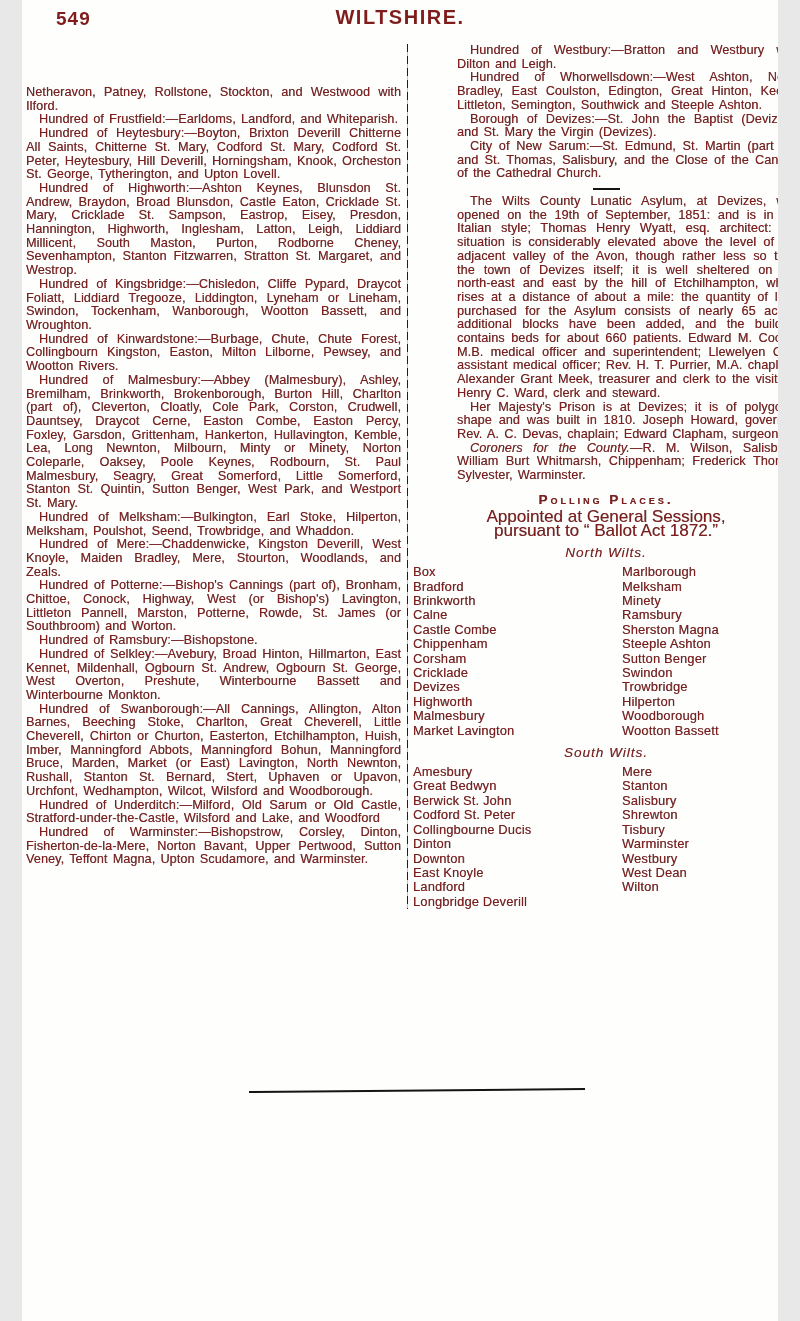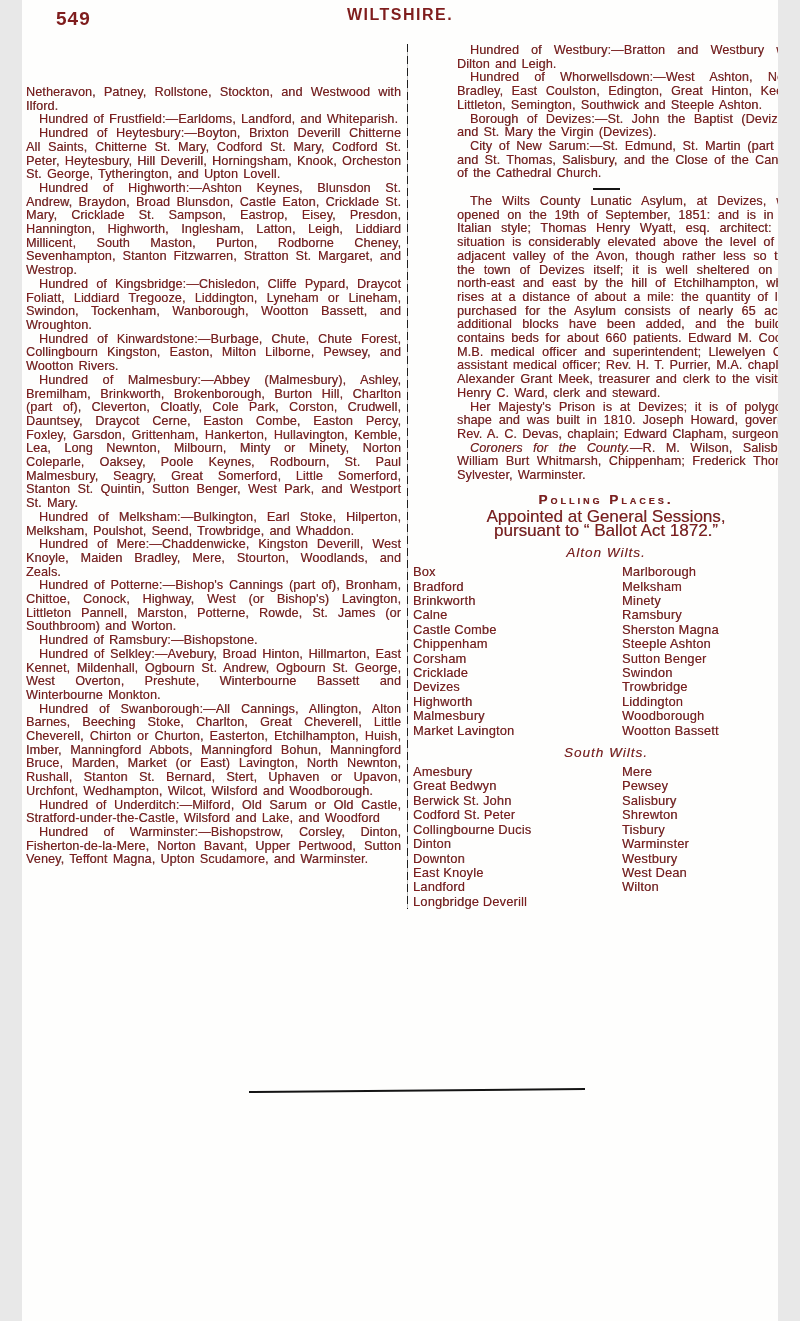--- a/index.html
+++ b/index.html
@@ -12,21 +12,21 @@
     font-family:Liberation Sans, sans-serif;
     overflow:hidden;
   }
   .page-num {
     position:absolute; left:34px; top:8px;
     font-size:19px; font-weight:bold; letter-spacing:1px;
   }
   .page-title {
     position:absolute; left:0; right:0; top:6px;
     text-align:center;
-    font-size:16px; font-weight:bold; letter-spacing:1.5px;
+    font-size:20px; font-weight:bold; letter-spacing:1.5px;
   }
   .columns {
     position:absolute; top:44px; left:4px;
     display:flex; align-items:center;
   }
   .col-left  { width:375px; }
   .col-right { width:386px; }
   .col-divider {
     width:1px; margin:0 5px 0 6px; align-self:stretch;
     background:repeating-linear-gradient(180deg,
@@ -123,21 +123,21 @@
 
       <div class="dash-rule"></div>
 
       <p class="para indent">The Wilts County Lunatic Asylum, at Devizes, was opened on the 19th of September, 1851: and is in the Italian style; Thomas Henry Wyatt, esq. architect: the situation is considerably elevated above the level of the adjacent valley of the Avon, though rather less so than the town of Devizes itself; it is well sheltered on the north-east and east by the hill of Etchilhampton, which rises at a distance of about a mile: the quantity of land purchased for the Asylum consists of nearly 65 acres; additional blocks have been added, and the building contains beds for about 660 patients. Edward M. Cooke, M.B. medical officer and superintendent; Llewelyen Cox, assistant medical officer; Rev. H. T. Purrier, M.A. chaplain; Alexander Grant Meek, treasurer and clerk to the visitors; Henry C. Ward, clerk and steward.</p>
       <p class="para indent">Her Majesty's Prison is at Devizes; it is of polygonal shape and was built in 1810. Joseph Howard, governor; Rev. A. C. Devas, chaplain; Edward Clapham, surgeon.</p>
       <p class="para indent"><span class="coroners-lead">Coroners for the County.</span><span>—R. M. Wilson, Salisbury; William Burt Whitmarsh, Chippenham; Frederick Thomas Sylvester, Warminster.</span></p>
 
       <h3 class="polling-heading">Polling Places.</h3>
       <p class="polling-note">Appointed at General Sessions, pursuant to “ Ballot Act 1872.”</p>
 
-      <h4 class="wilts-heading">Alton Wilts.</h4>
+      <h4 class="wilts-heading">North Wilts.</h4>
       <div class="place-cols">
         <ul class="place-col first">
             <li class="place">Box</li>
             <li class="place">Bradford</li>
             <li class="place">Brinkworth</li>
             <li class="place">Calne</li>
             <li class="place">Castle Combe</li>
             <li class="place">Chippenham</li>
             <li class="place">Corsham</li>
             <li class="place">Cricklade</li>
@@ -149,21 +149,21 @@
         <ul class="place-col">
             <li class="place">Marlborough</li>
             <li class="place">Melksham</li>
             <li class="place">Minety</li>
             <li class="place">Ramsbury</li>
             <li class="place">Sherston Magna</li>
             <li class="place">Steeple Ashton</li>
             <li class="place">Sutton Benger</li>
             <li class="place">Swindon</li>
             <li class="place">Trowbridge</li>
-            <li class="place">Liddington</li>
+            <li class="place">Hilperton</li>
             <li class="place">Woodborough</li>
             <li class="place">Wootton Bassett</li>
           </ul>
       </div>
 
       <h4 class="wilts-heading">South Wilts.</h4>
       <div class="place-cols">
         <ul class="place-col first">
             <li class="place">Amesbury</li>
             <li class="place">Great Bedwyn</li>
@@ -171,21 +171,21 @@
             <li class="place">Codford St. Peter</li>
             <li class="place">Collingbourne Ducis</li>
             <li class="place">Dinton</li>
             <li class="place">Downton</li>
             <li class="place">East Knoyle</li>
             <li class="place">Landford</li>
             <li class="place">Longbridge Deverill</li>
           </ul>
         <ul class="place-col">
             <li class="place">Mere</li>
-            <li class="place">Pewsey</li>
+            <li class="place">Stanton</li>
             <li class="place">Salisbury</li>
             <li class="place">Shrewton</li>
             <li class="place">Tisbury</li>
             <li class="place">Warminster</li>
             <li class="place">Westbury</li>
             <li class="place">West Dean</li>
             <li class="place">Wilton</li>
           </ul>
       </div>
 

